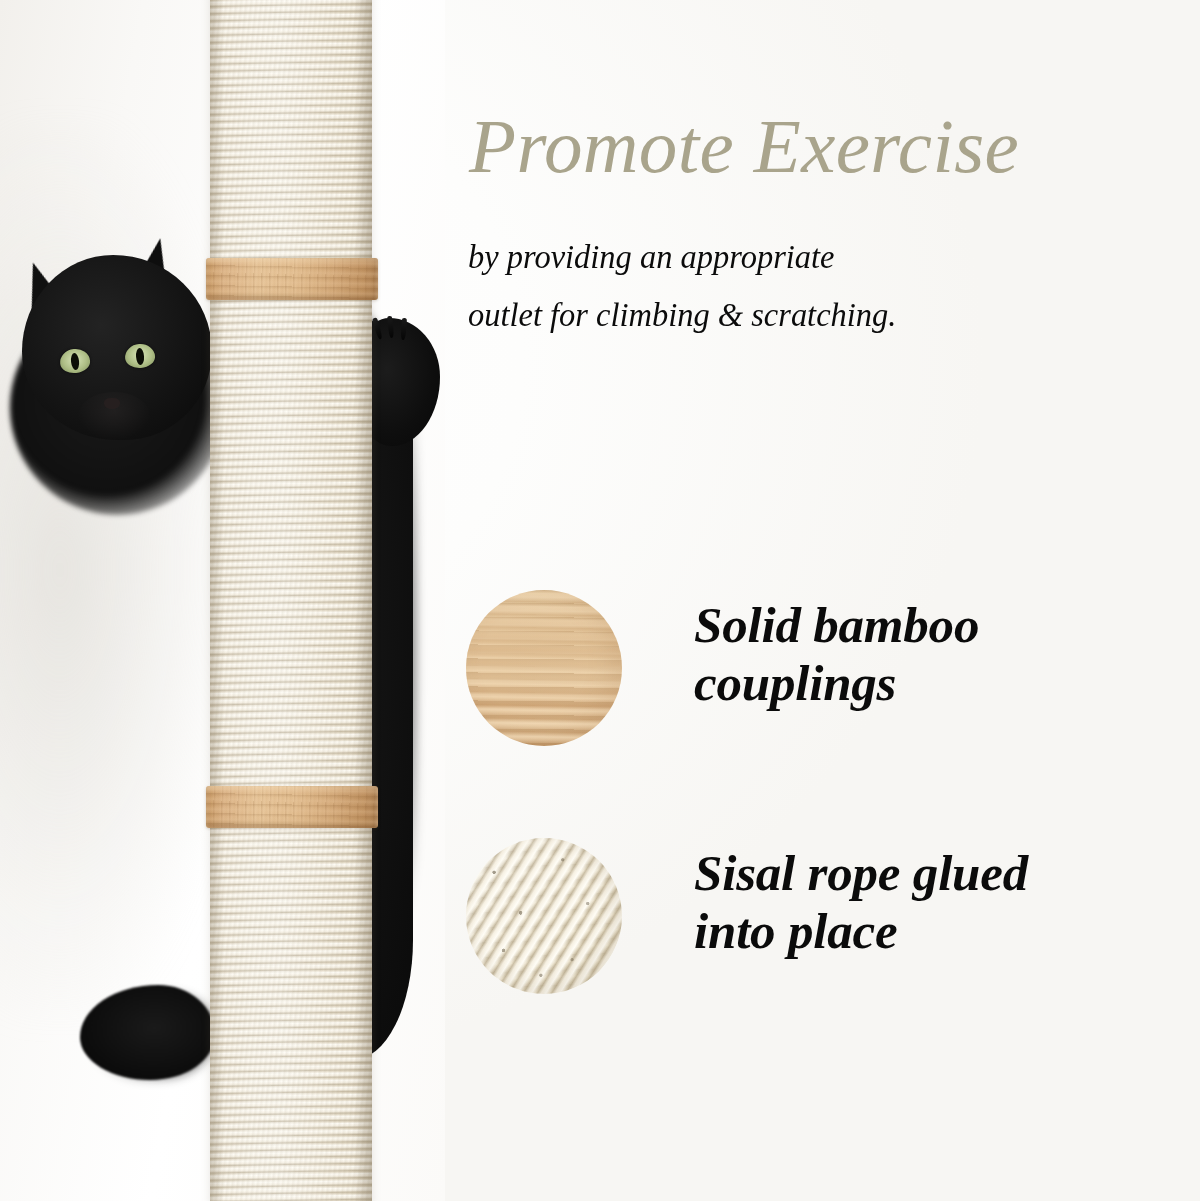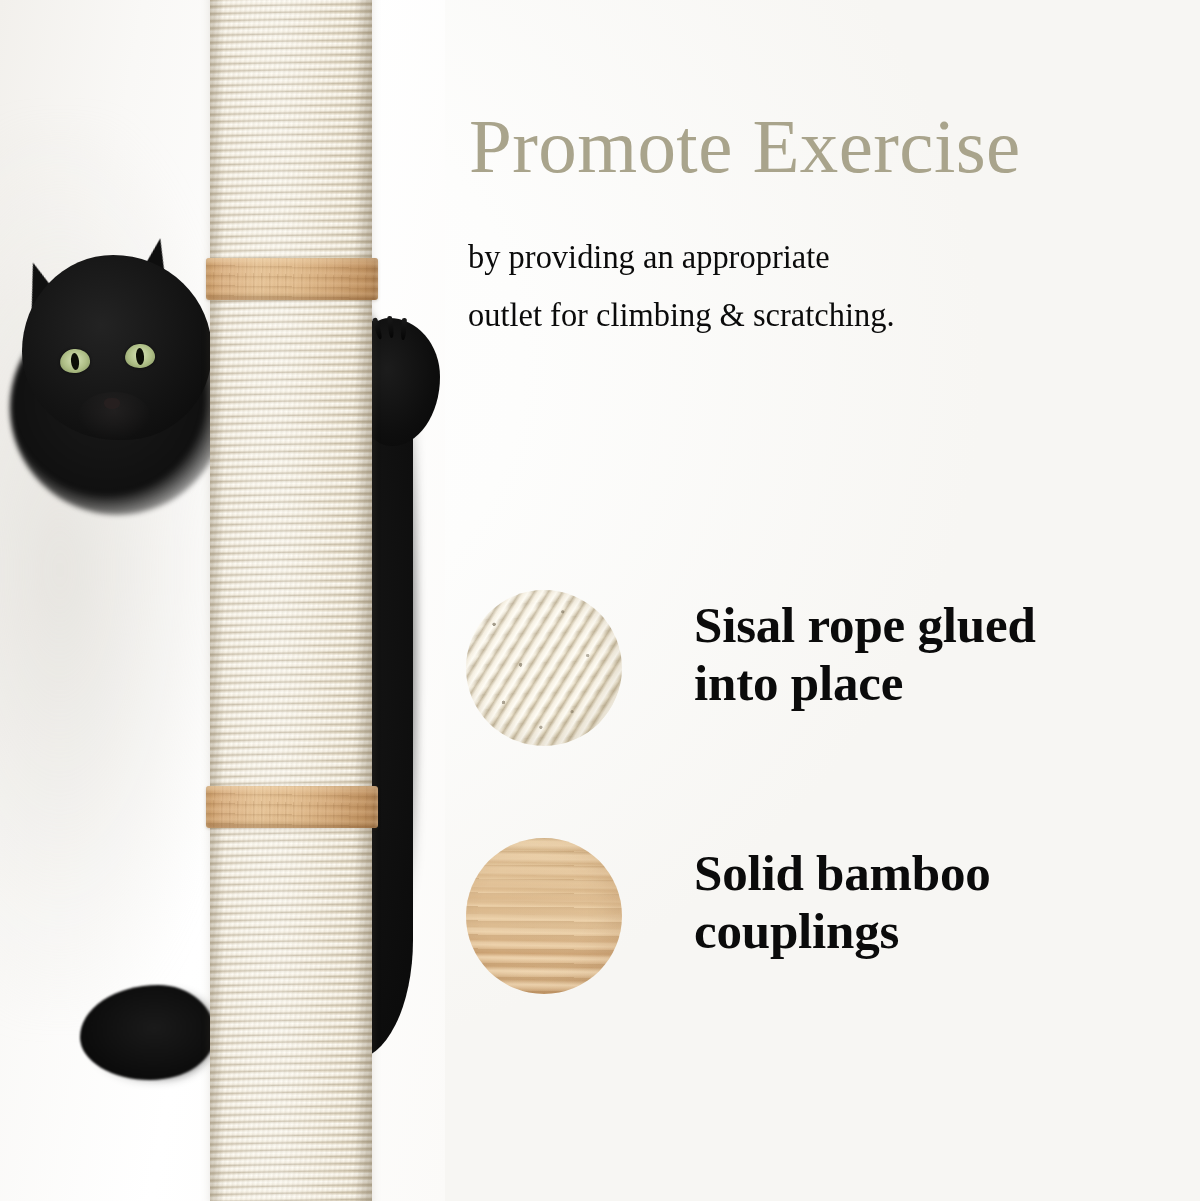--- a/index.html
+++ b/index.html
@@ -287,20 +287,21 @@
     border-radius: 3px;
   }
 
   
   .content {
     position: absolute;
     left: 462px;
     top: 0;
     width: 738px;
     height: 847px;
+    font-style: italic;
   }
 
   .headline {
     position: absolute;
     left: 7px;
     top: 104px;
     width: 725px;
     font-family: "Liberation Serif", serif;
     font-size: 77px;
     line-height: 84px;
@@ -482,35 +483,35 @@
     <div class="headline">Promote Exercise</div>
 
     <div class="subhead">
       <span class="l">by providing an appropriate</span>
       <span class="l">outlet for climbing &amp; scratching.</span>
     </div>
 
     <div class="features">
 
       <div class="feature">
+        <div class="swatch swatch-bamboo">
+          <div class="grain2"></div>
+        </div>
+        <div class="feature-label">
+          <span class="l">Solid bamboo</span>
+          <span class="l">couplings</span>
+        </div>
+      </div>
+
+      <div class="feature">
         <div class="swatch swatch-sisal">
           <div class="speck"></div>
         </div>
         <div class="feature-label">
           <span class="l">Sisal rope glued</span>
           <span class="l">into place</span>
         </div>
       </div>
 
-      <div class="feature">
-        <div class="swatch swatch-bamboo">
-          <div class="grain2"></div>
-        </div>
-        <div class="feature-label">
-          <span class="l">Solid bamboo</span>
-          <span class="l">couplings</span>
-        </div>
-      </div>
-
     </div>
   </div>
 
 </div>
 
 </body></html>

